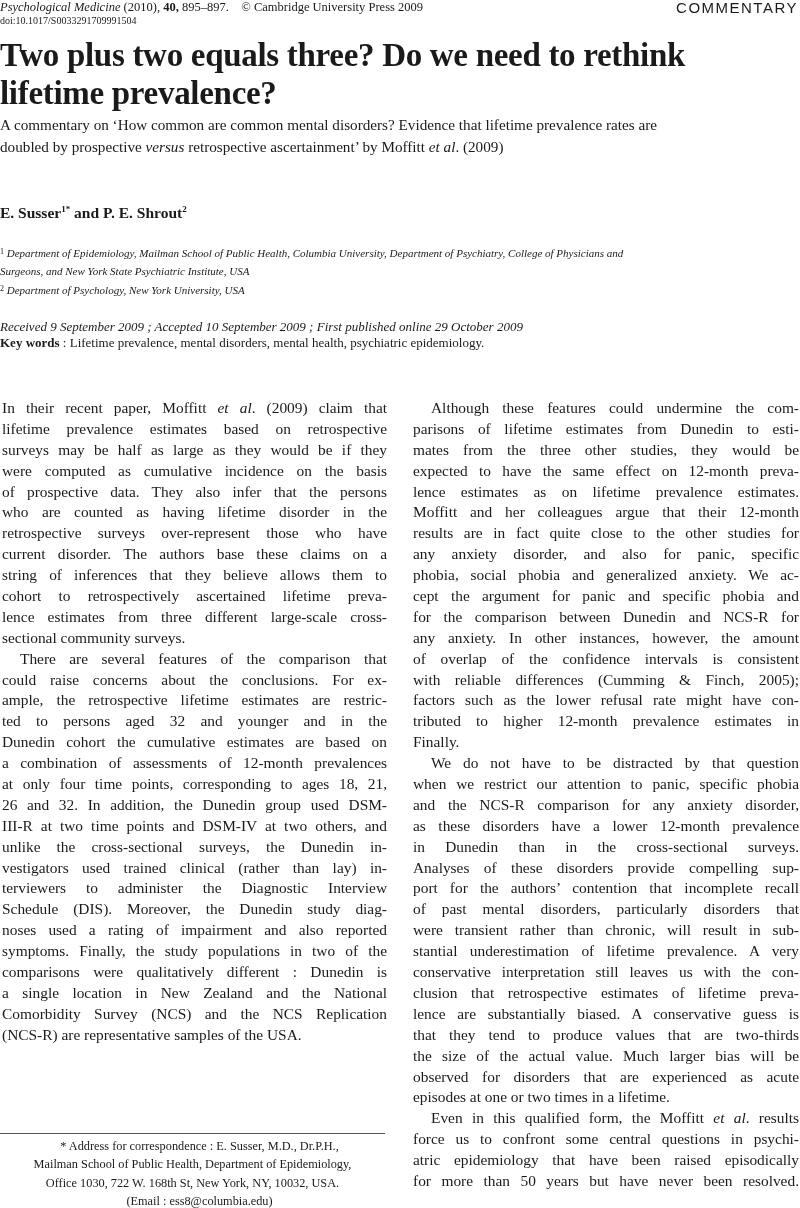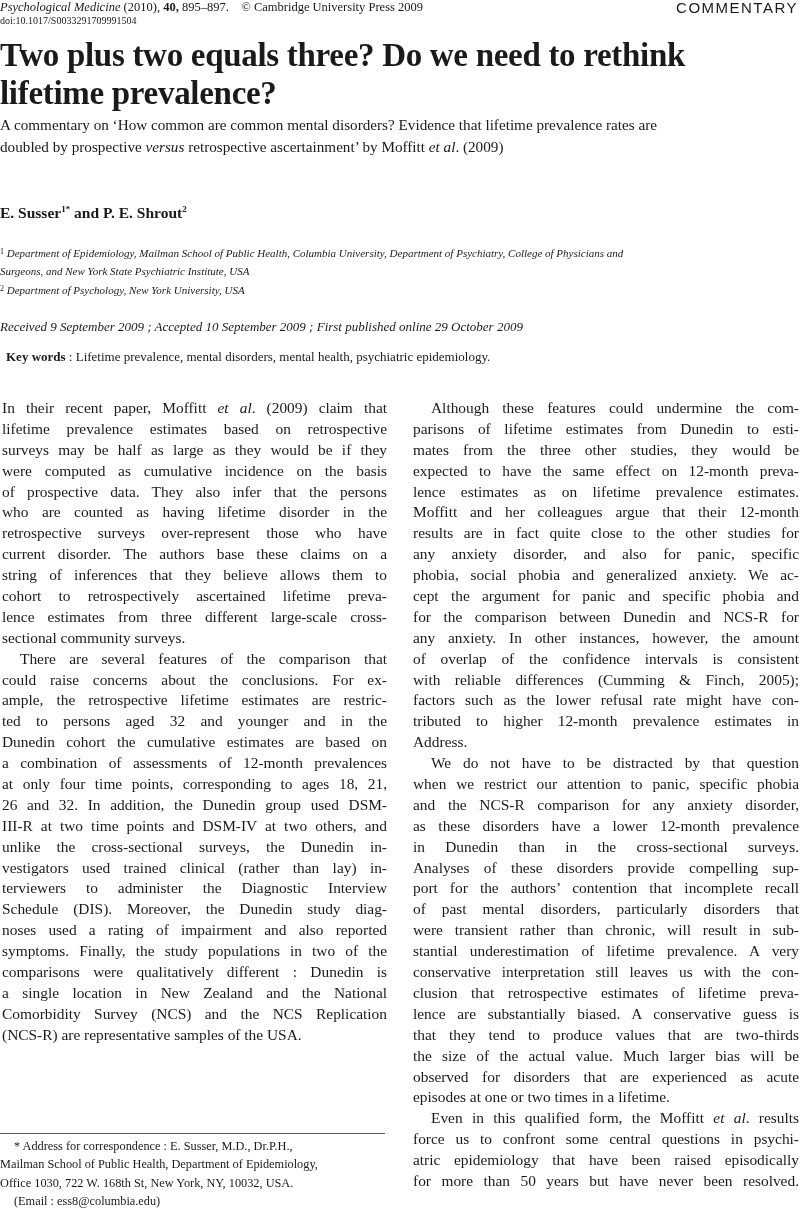--- a/index.html
+++ b/index.html
@@ -11,32 +11,32 @@
   .doi { left: 0; top: 14px; font-size: 10px; line-height: 14px; }
   .section { right: 2px; top: 0; font-family: "Liberation Sans", "DejaVu Sans", sans-serif; font-size: 15px; letter-spacing: 1.5px; line-height: 16px; margin-left: 20px; }
   .title { left: 0; top: 36px; width: 790px; font-size: 33px; line-height: 38px; font-weight: bold; letter-spacing: -0.3px; }
   .subtitle { left: 0; top: 114px; width: 790px; font-size: 15.2px; line-height: 22px; }
   .subtitle i { font-style: italic; }
   .authors { left: 0; top: 204px; font-size: 15.5px; font-weight: bold; }
   .authors sup { font-size: 9px; vertical-align: 6px; }
   .affil { left: 0; top: 243px; width: 790px; font-size: 11px; line-height: 18px; font-style: italic; }
   .affil sup { font-style: normal; font-size: 8px; vertical-align: 3px; }
   .dates { left: 0; top: 319px; font-size: 13px; font-style: italic; }
-  .keywords { left: 0; top: 349px; font-size: 13px; padding-left: 6px; }
+  .keywords { left: 0; top: 335px; font-size: 13px; }
   .keywords b { font-weight: bold; }
   .col { position: absolute; top: 398px; width: 385px; font-size: 15.4px; line-height: 20.9px; }
   .col.left { left: 2px; }
   .col.right { left: 413px; width: 386px; }
   .line { display: block; text-align: justify; text-align-last: justify; white-space: nowrap; overflow: visible; height: 20.9px; }
   .line.last { text-align-last: left; }
   .line.indent { text-indent: 18px; }
   .line i { font-style: italic; }
   .fn-rule { left: 0; top: 1133px; width: 385px; height: 1px; background: #555; }
   .footnote { left: 0; top: 1137px; width: 385px; font-size: 12.3px; line-height: 18.3px; }
-  .footnote .fl { display: block; white-space: nowrap; }
+  .footnote .fl { display: block; white-space: nowrap; text-align: center; }
   .footnote .ind { padding-left: 14px; }
 </style>
 </head>
 <body>
 
 <div class="abs runhead">
   <i>Psychological Medicine</i>
   <span> </span><span>(2010),</span>
   <span> </span><b>40,</b>
   <span> </span><span>895–897.</span>
@@ -114,21 +114,21 @@
     <span class="line">results are in fact quite close to the other studies for</span>
     <span class="line">any anxiety disorder, and also for panic, specific</span>
     <span class="line">phobia, social phobia and generalized anxiety. We ac-</span>
     <span class="line">cept the argument for panic and specific phobia and</span>
     <span class="line">for the comparison between Dunedin and NCS-R for</span>
     <span class="line">any anxiety. In other instances, however, the amount</span>
     <span class="line">of overlap of the confidence intervals is consistent</span>
     <span class="line">with reliable differences (Cumming &amp; Finch, 2005);</span>
     <span class="line">factors such as the lower refusal rate might have con-</span>
     <span class="line">tributed to higher 12-month prevalence estimates in</span>
-    <span class="line last">Address.</span>
+    <span class="line last">Finally.</span>
     <span class="line indent">We do not have to be distracted by that question</span>
     <span class="line">when we restrict our attention to panic, specific phobia</span>
     <span class="line">and the NCS-R comparison for any anxiety disorder,</span>
     <span class="line">as these disorders have a lower 12-month prevalence</span>
     <span class="line">in Dunedin than in the cross-sectional surveys.</span>
     <span class="line">Analyses of these disorders provide compelling sup-</span>
     <span class="line">port for the authors’ contention that incomplete recall</span>
     <span class="line">of past mental disorders, particularly disorders that</span>
     <span class="line">were transient rather than chronic, will result in sub-</span>
     <span class="line">stantial underestimation of lifetime prevalence. A very</span>

